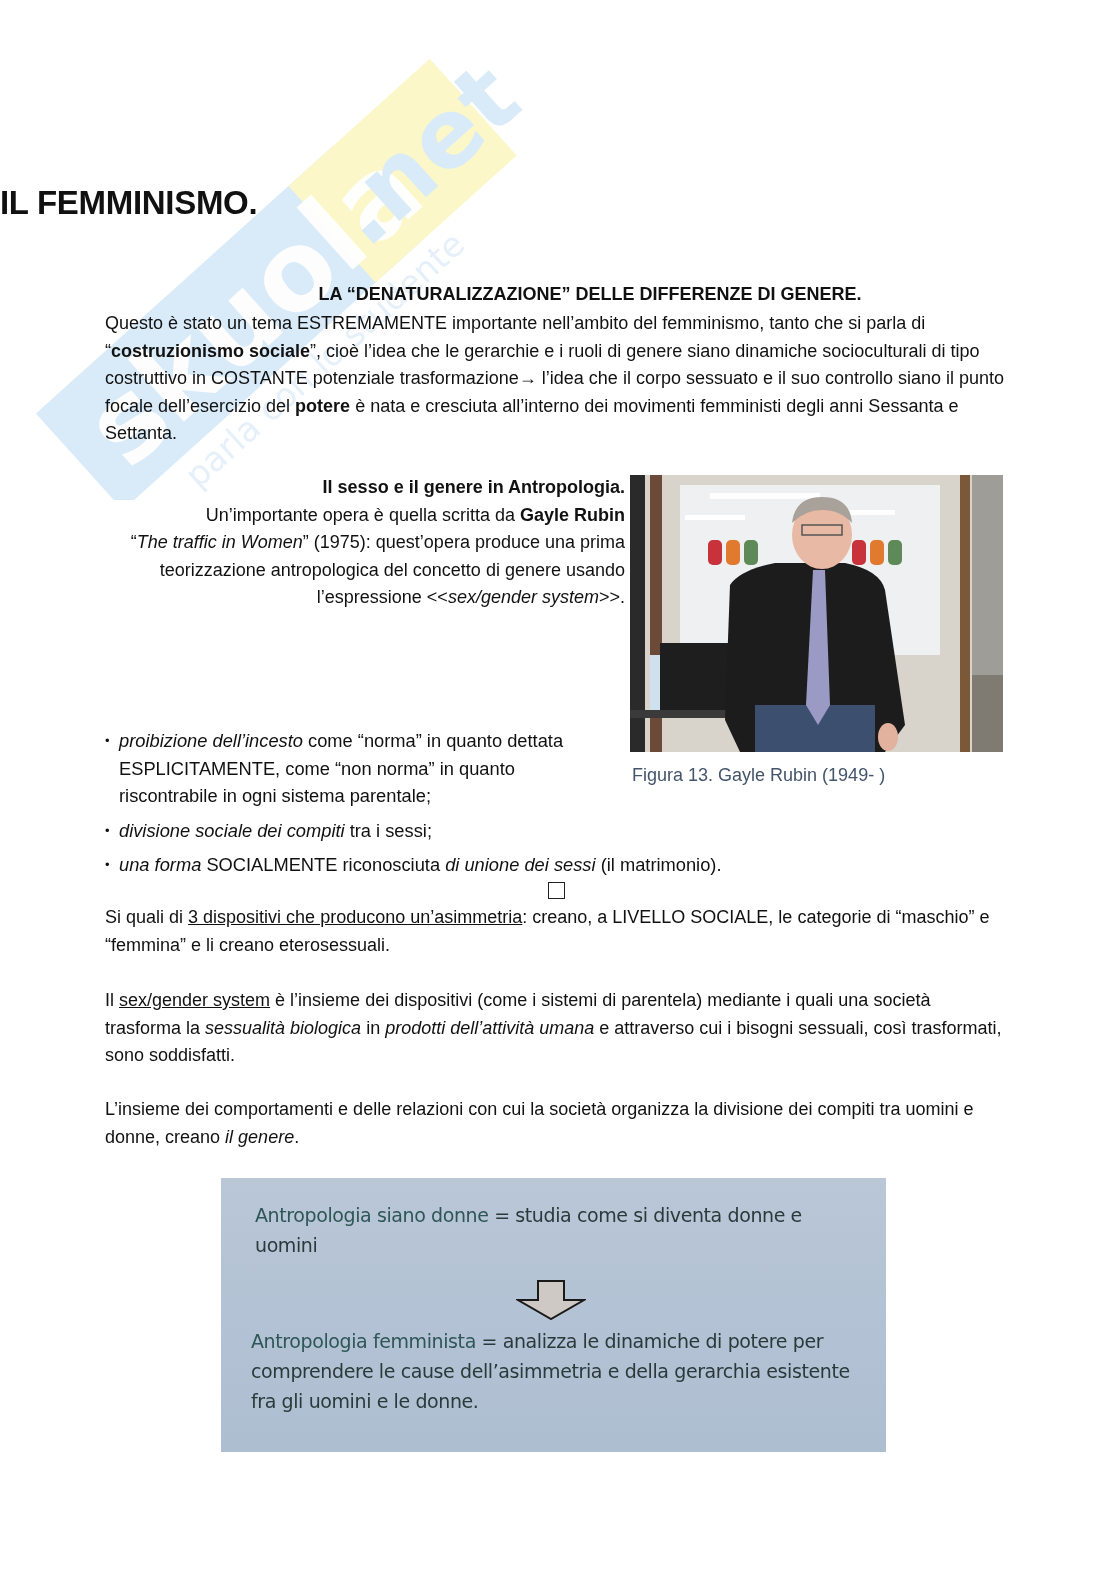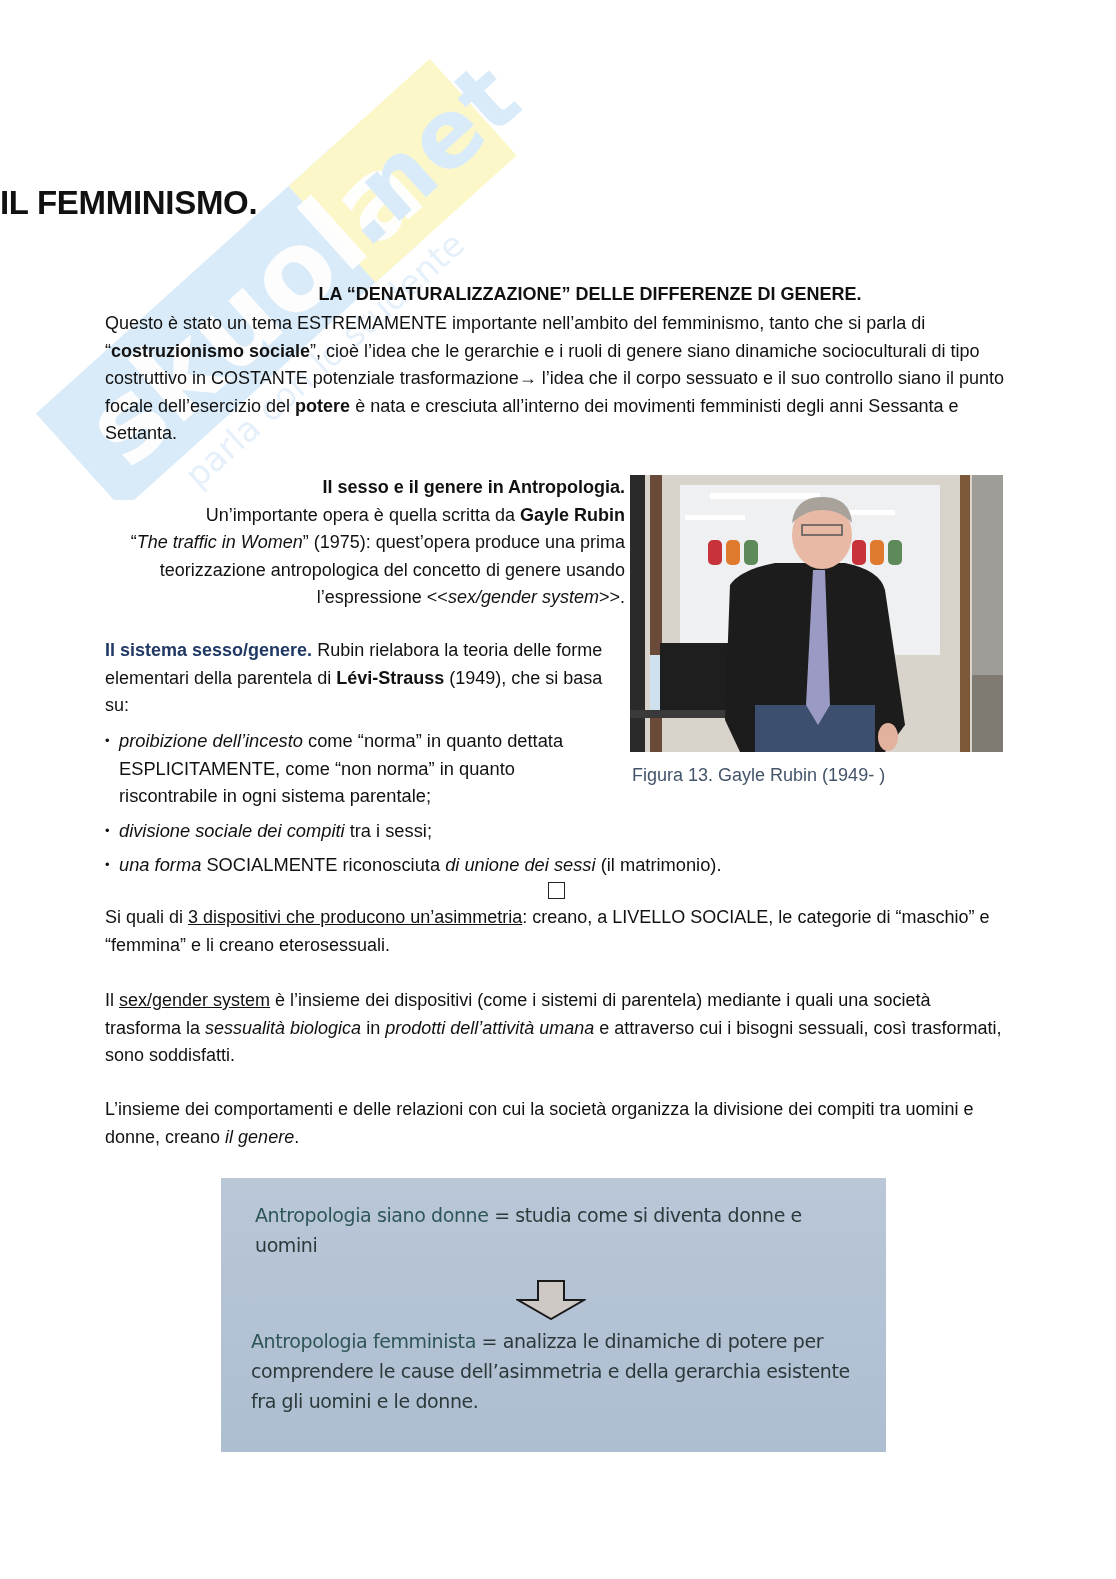--- a/index.html
+++ b/index.html
@@ -61,21 +61,20 @@
     </g>
   </svg>
 
   <div class="abs title">IL FEMMINISMO.</div>
   <div class="abs section-heading">LA “DENATURALIZZAZIONE” DELLE DIFFERENZE DI GENERE.</div>
 
   <p class="abs para p-intro" style="margin:0;"><span>Questo è stato un tema ESTREMAMENTE importante nell’ambito del femminismo, tanto che si parla di “</span><b>costruzionismo sociale</b><span>”, cioè l’idea che le gerarchie e i ruoli di genere siano dinamiche socioculturali di tipo costruttivo in COSTANTE potenziale trasformazione</span><span>→</span><span> l’idea che il corpo sessuato e il suo controllo siano il punto focale dell’esercizio del </span><b>potere</b><span> è nata e cresciuta all’interno dei movimenti femministi degli anni Sessanta e Settanta.</span></p>
 
   <p class="abs para p-rubin" style="margin:0;"><span class="sub-heading">Il sesso e il genere in Antropologia.</span><br><span>Un’importante opera è quella scritta da </span><b>Gayle Rubin</b><br><span>“</span><i>The traffic in Women</i><span>” (1975): quest’opera produce una prima teorizzazione antropologica del concetto di genere usando l’espressione &lt;&lt;</span><i>sex/gender system</i><span>&gt;&gt;.</span></p>
 
-  <p class="abs para p-system" style="margin:0;"><span class="blue-heading">Il sistema sesso/genere.</span><span> Rubin rielabora la teoria delle forme elementari della parentela di </span><b>Lévi-Strauss</b><span> (1949), che si basa su:</span></p>
 
   <ul class="abs bullets">
     <li class="bullet-1"><span class="dot">•</span><i>proibizione dell’incesto</i><span> come “norma” in quanto dettata ESPLICITAMENTE, come “non norma” in quanto riscontrabile in ogni sistema parentale;</span></li>
     <li><span class="dot">•</span><i>divisione sociale dei compiti</i><span> tra i sessi;</span></li>
     <li><span class="dot">•</span><i>una forma</i><span> SOCIALMENTE riconosciuta </span><i>di unione dei sessi</i><span> (il matrimonio).</span></li>
   </ul>
 
   <div class="abs placeholder-box"></div>
 
   <p class="abs para p-asym" style="margin:0;"><span>Si quali di </span><u>3 dispositivi che producono un’asimmetria</u><span>: creano, a LIVELLO SOCIALE, le categorie di “maschio” e “femmina” e li creano eterosessuali.</span></p>

